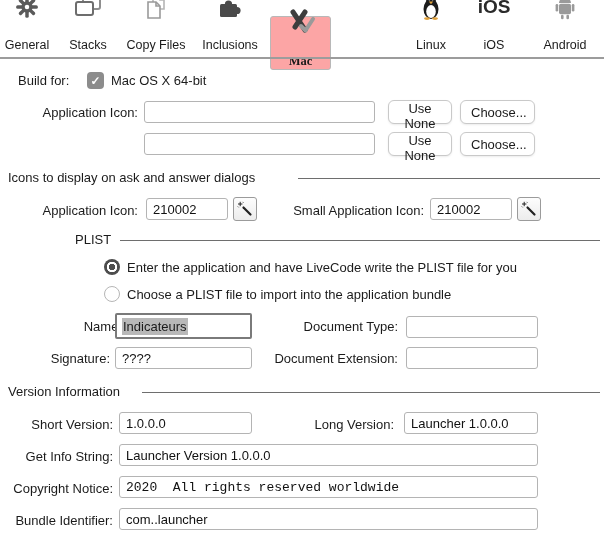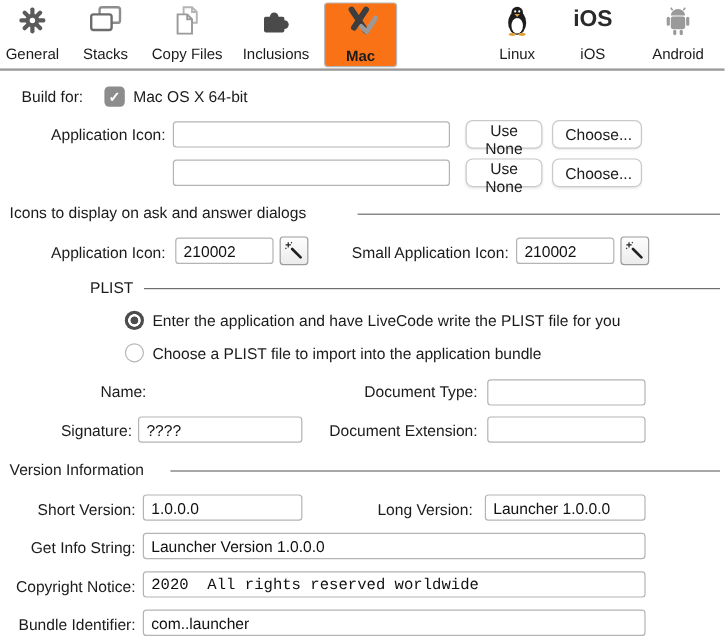--- a/index.html
+++ b/index.html
@@ -2,24 +2,24 @@
 <html><head>
 <meta charset="utf-8">
 <style>
   html,body{margin:0;padding:0;background:#fff;}
   .screen{position:relative;width:604px;height:537px;background:#ffffff;
           font-family:"Liberation Sans",sans-serif;font-size:13px;color:#1b1b1b;overflow:hidden;}
 
   
   .toolbar{position:absolute;left:0;top:0;width:604px;height:56px;background:#fff;}
   .tab{position:absolute;top:1px;height:52px;display:flex;flex-direction:column;align-items:center;
-       justify-content:flex-end;gap:7px;cursor:default;box-sizing:border-box;}
+       justify-content:flex-end;gap:17px;cursor:default;box-sizing:border-box;}
   .tab .ticon{height:32px;display:flex;align-items:flex-end;justify-content:center;}
   .tab .tlabel{font-size:12.5px;height:16px;line-height:16px;white-space:nowrap;}
-  .tab.selected{background:#f97316;border:1px solid #b8b8b8;border-radius:3px;top:2px;height:54px;}
+  .tab.selected{background:#fca5a5;border:1px solid #b8b8b8;border-radius:3px;top:16px;height:54px;font-family:Liberation Serif, serif;}
   .tab.selected .tlabel{font-weight:bold;}
   .tb-divider{position:absolute;left:0;top:57px;width:604px;height:2px;background:#9c9c9c;}
 
   
   .lbl{position:absolute;height:16px;line-height:16px;white-space:nowrap;text-align:center;}
   .r{text-align:right;}
   .fld{position:absolute;height:22px;border:1px solid #b4b4b4;border-radius:3px;background:#fff;
        font-family:"Liberation Sans",sans-serif;font-size:13px;padding:0 6px;box-sizing:border-box;
        color:#111;white-space:pre;}
   input.fld{outline:none;}
@@ -203,20 +203,23 @@
   <span class="lbl" style="left:75px;top:232px">PLIST</span>
   <div class="hline" style="left:120px;top:240px;width:480px"></div>
 
   <span class="radio on" style="left:104px;top:259px"></span>
   <span class="lbl" style="left:127px;top:260px">Enter the application and have LiveCode write the PLIST file for you</span>
 
   <span class="radio off" style="left:104px;top:286px"></span>
   <span class="lbl" style="left:127px;top:287px">Choose a PLIST file to import into the application bundle</span>
 
   <span class="lbl r" style="left:14px;top:319px;width:108px">Name:</span>
+  <div class="namefld">
+    <span class="sel">Indicateurs</span>
+  </div>
   <span class="lbl r" style="left:255px;top:319px;width:143px">Document Type:</span>
   <input class="fld" style="left: 406px; top: 316px; width: 132px;" value="">
 
   <span class="lbl r" style="left:2px;top:351px;width:108px">Signature:</span>
   <input class="fld" style="left: 115px; top: 347px; width: 137px;" value="????">
   <span class="lbl r" style="left:255px;top:351px;width:143px">Document Extension:</span>
   <input class="fld" style="left: 406px; top: 347px; width: 132px;" value="">
 
   <span class="lbl" style="left:8px;top:384px">Version Information</span>
   <div class="hline" style="left:142px;top:392px;width:458px"></div>

